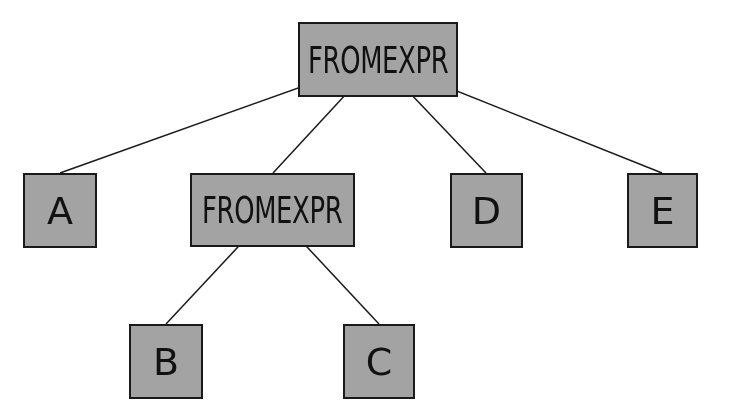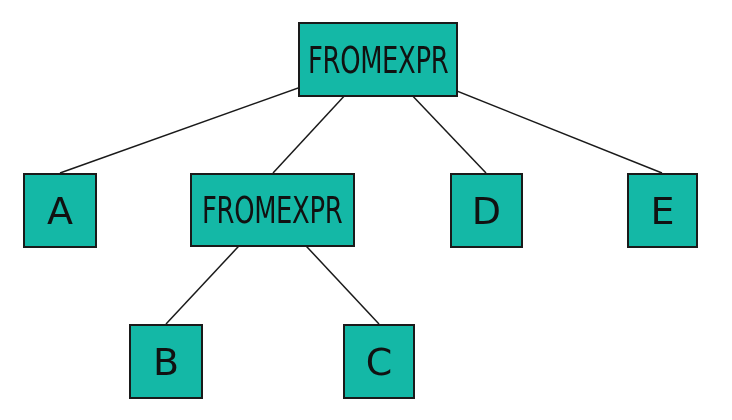--- a/index.html
+++ b/index.html
@@ -23,21 +23,21 @@
     height: 420px;
   }
   .edges line {
     stroke: #1a1a1a;
     stroke-width: 1.5;
   }
   .node {
     position: absolute;
     box-sizing: border-box;
     border: 2px solid #1a1a1a;
-    background: #14b8a6;
+    background: #a3a3a3;
     display: flex;
     align-items: center;
     justify-content: center;
     color: #111111;
   }
   .node .label {
     display: inline-block;
     font-size: 38px;
     line-height: 1;
     white-space: nowrap;

